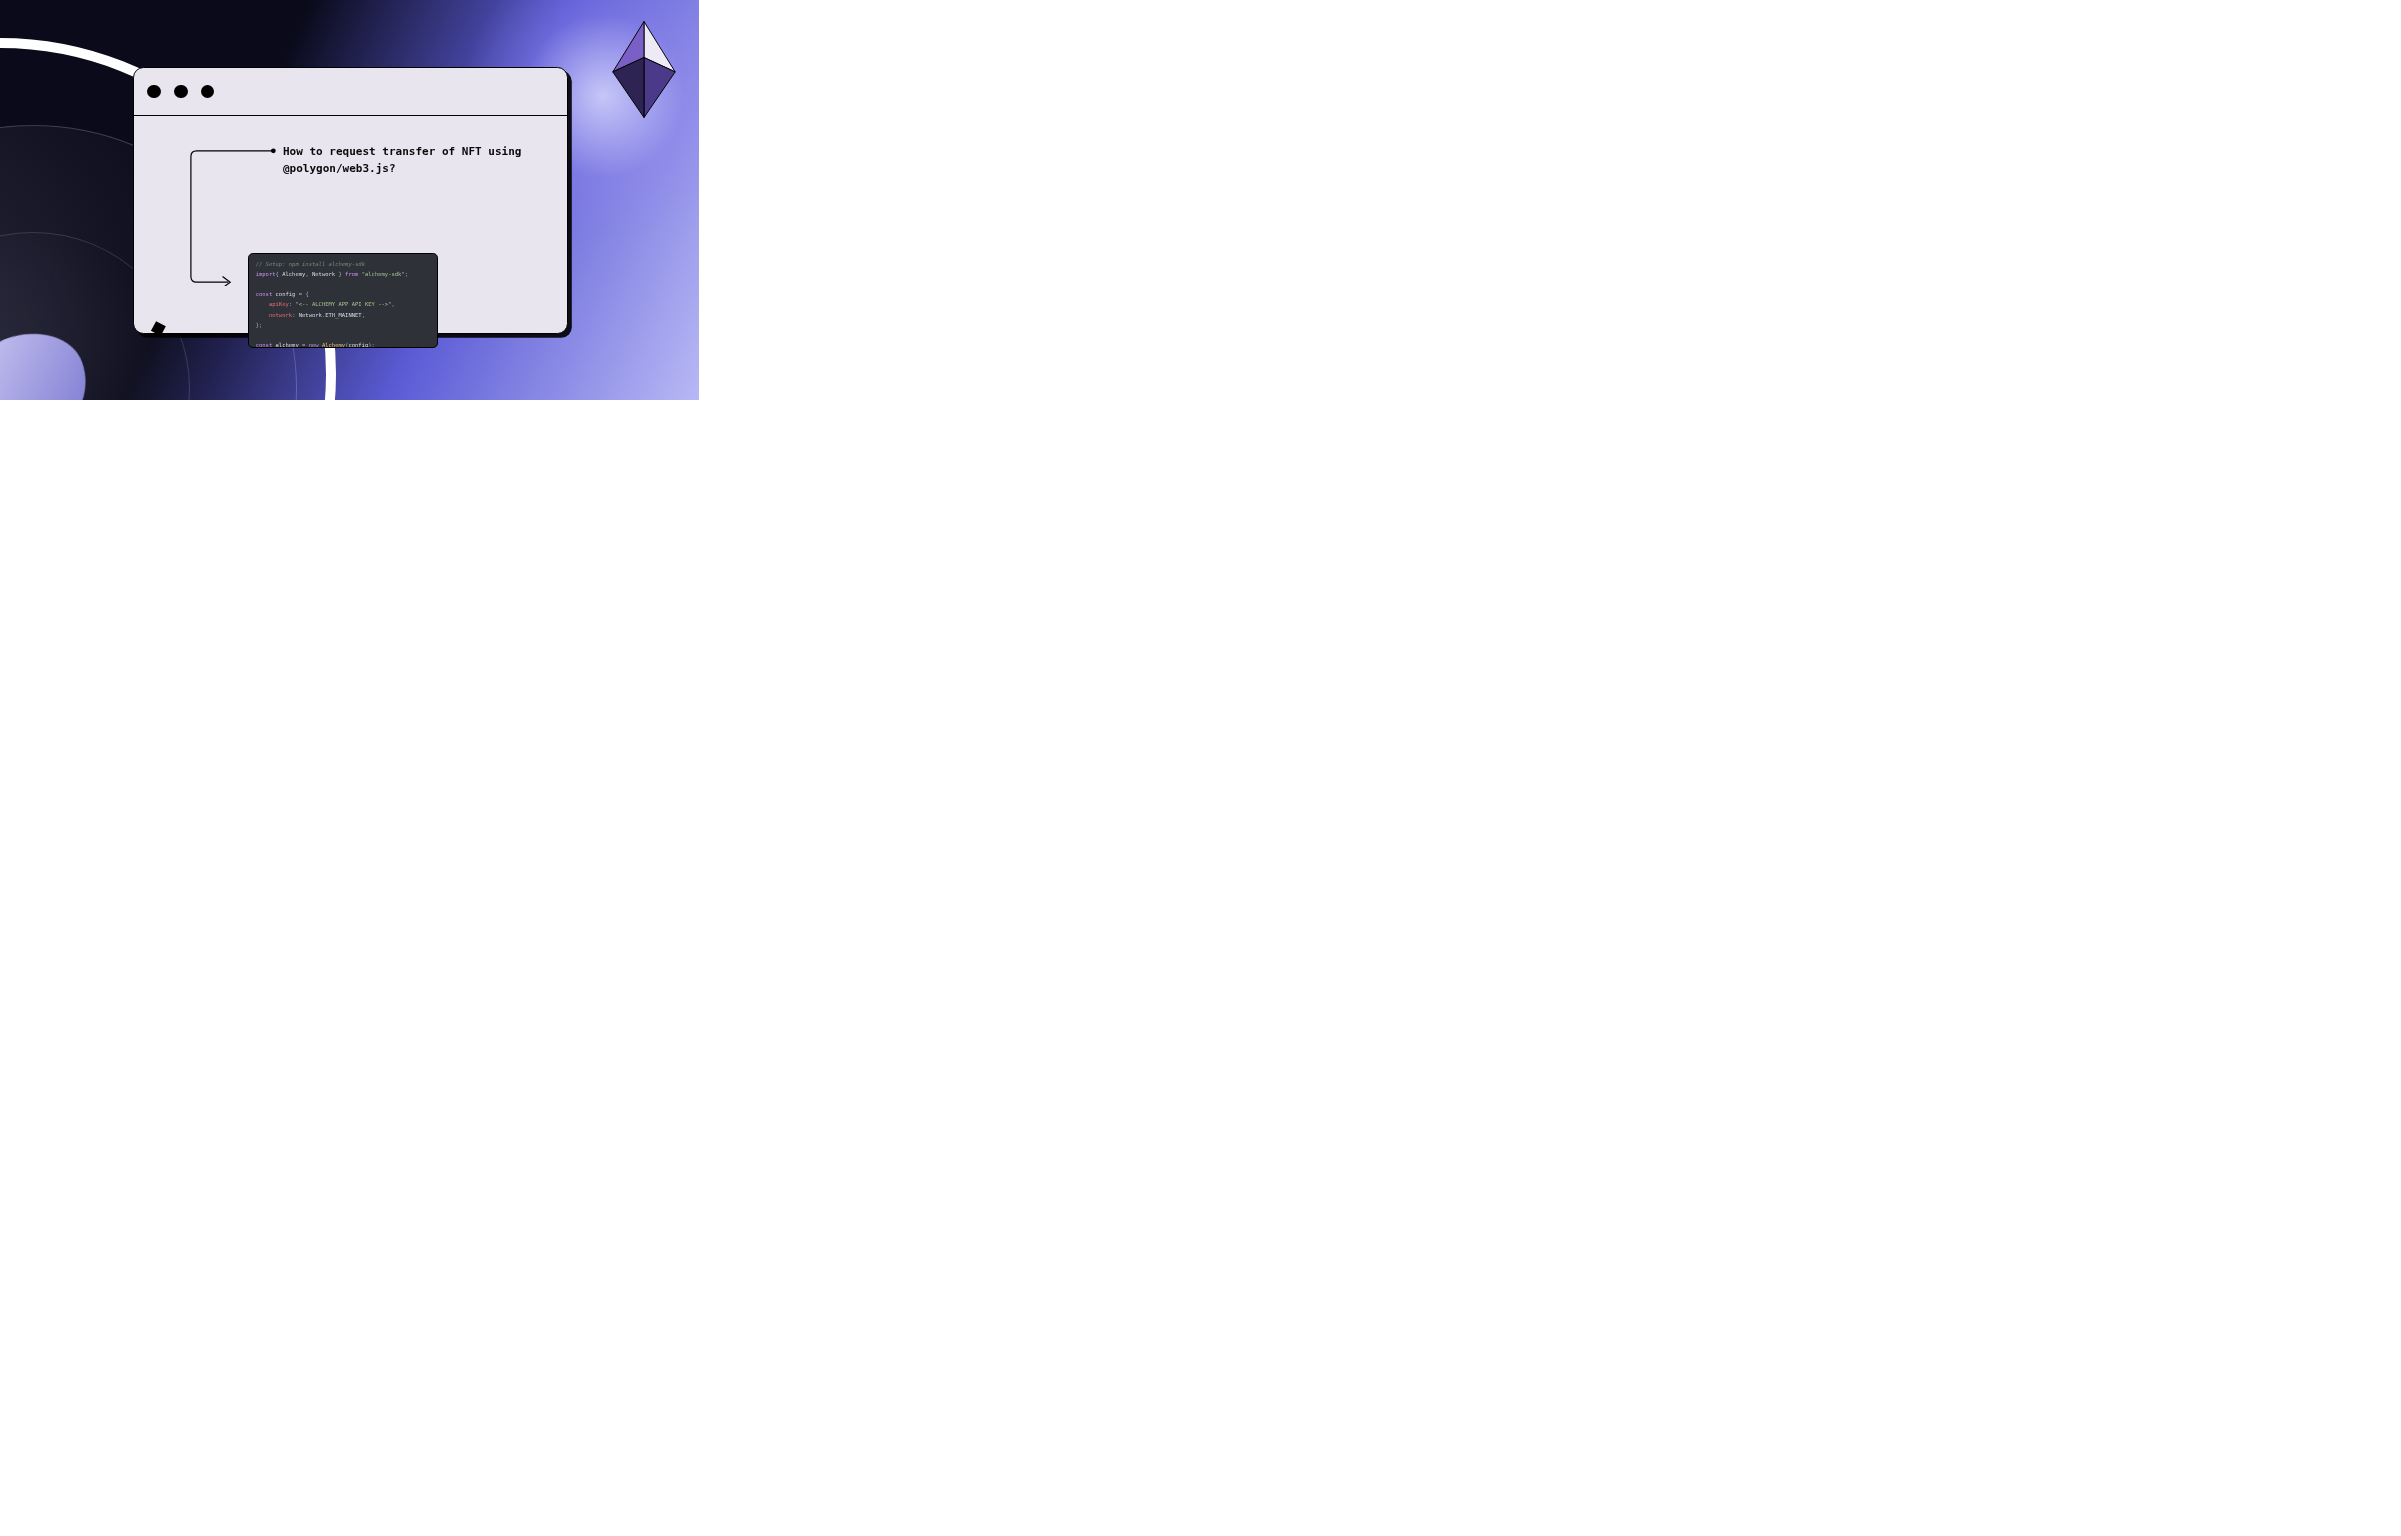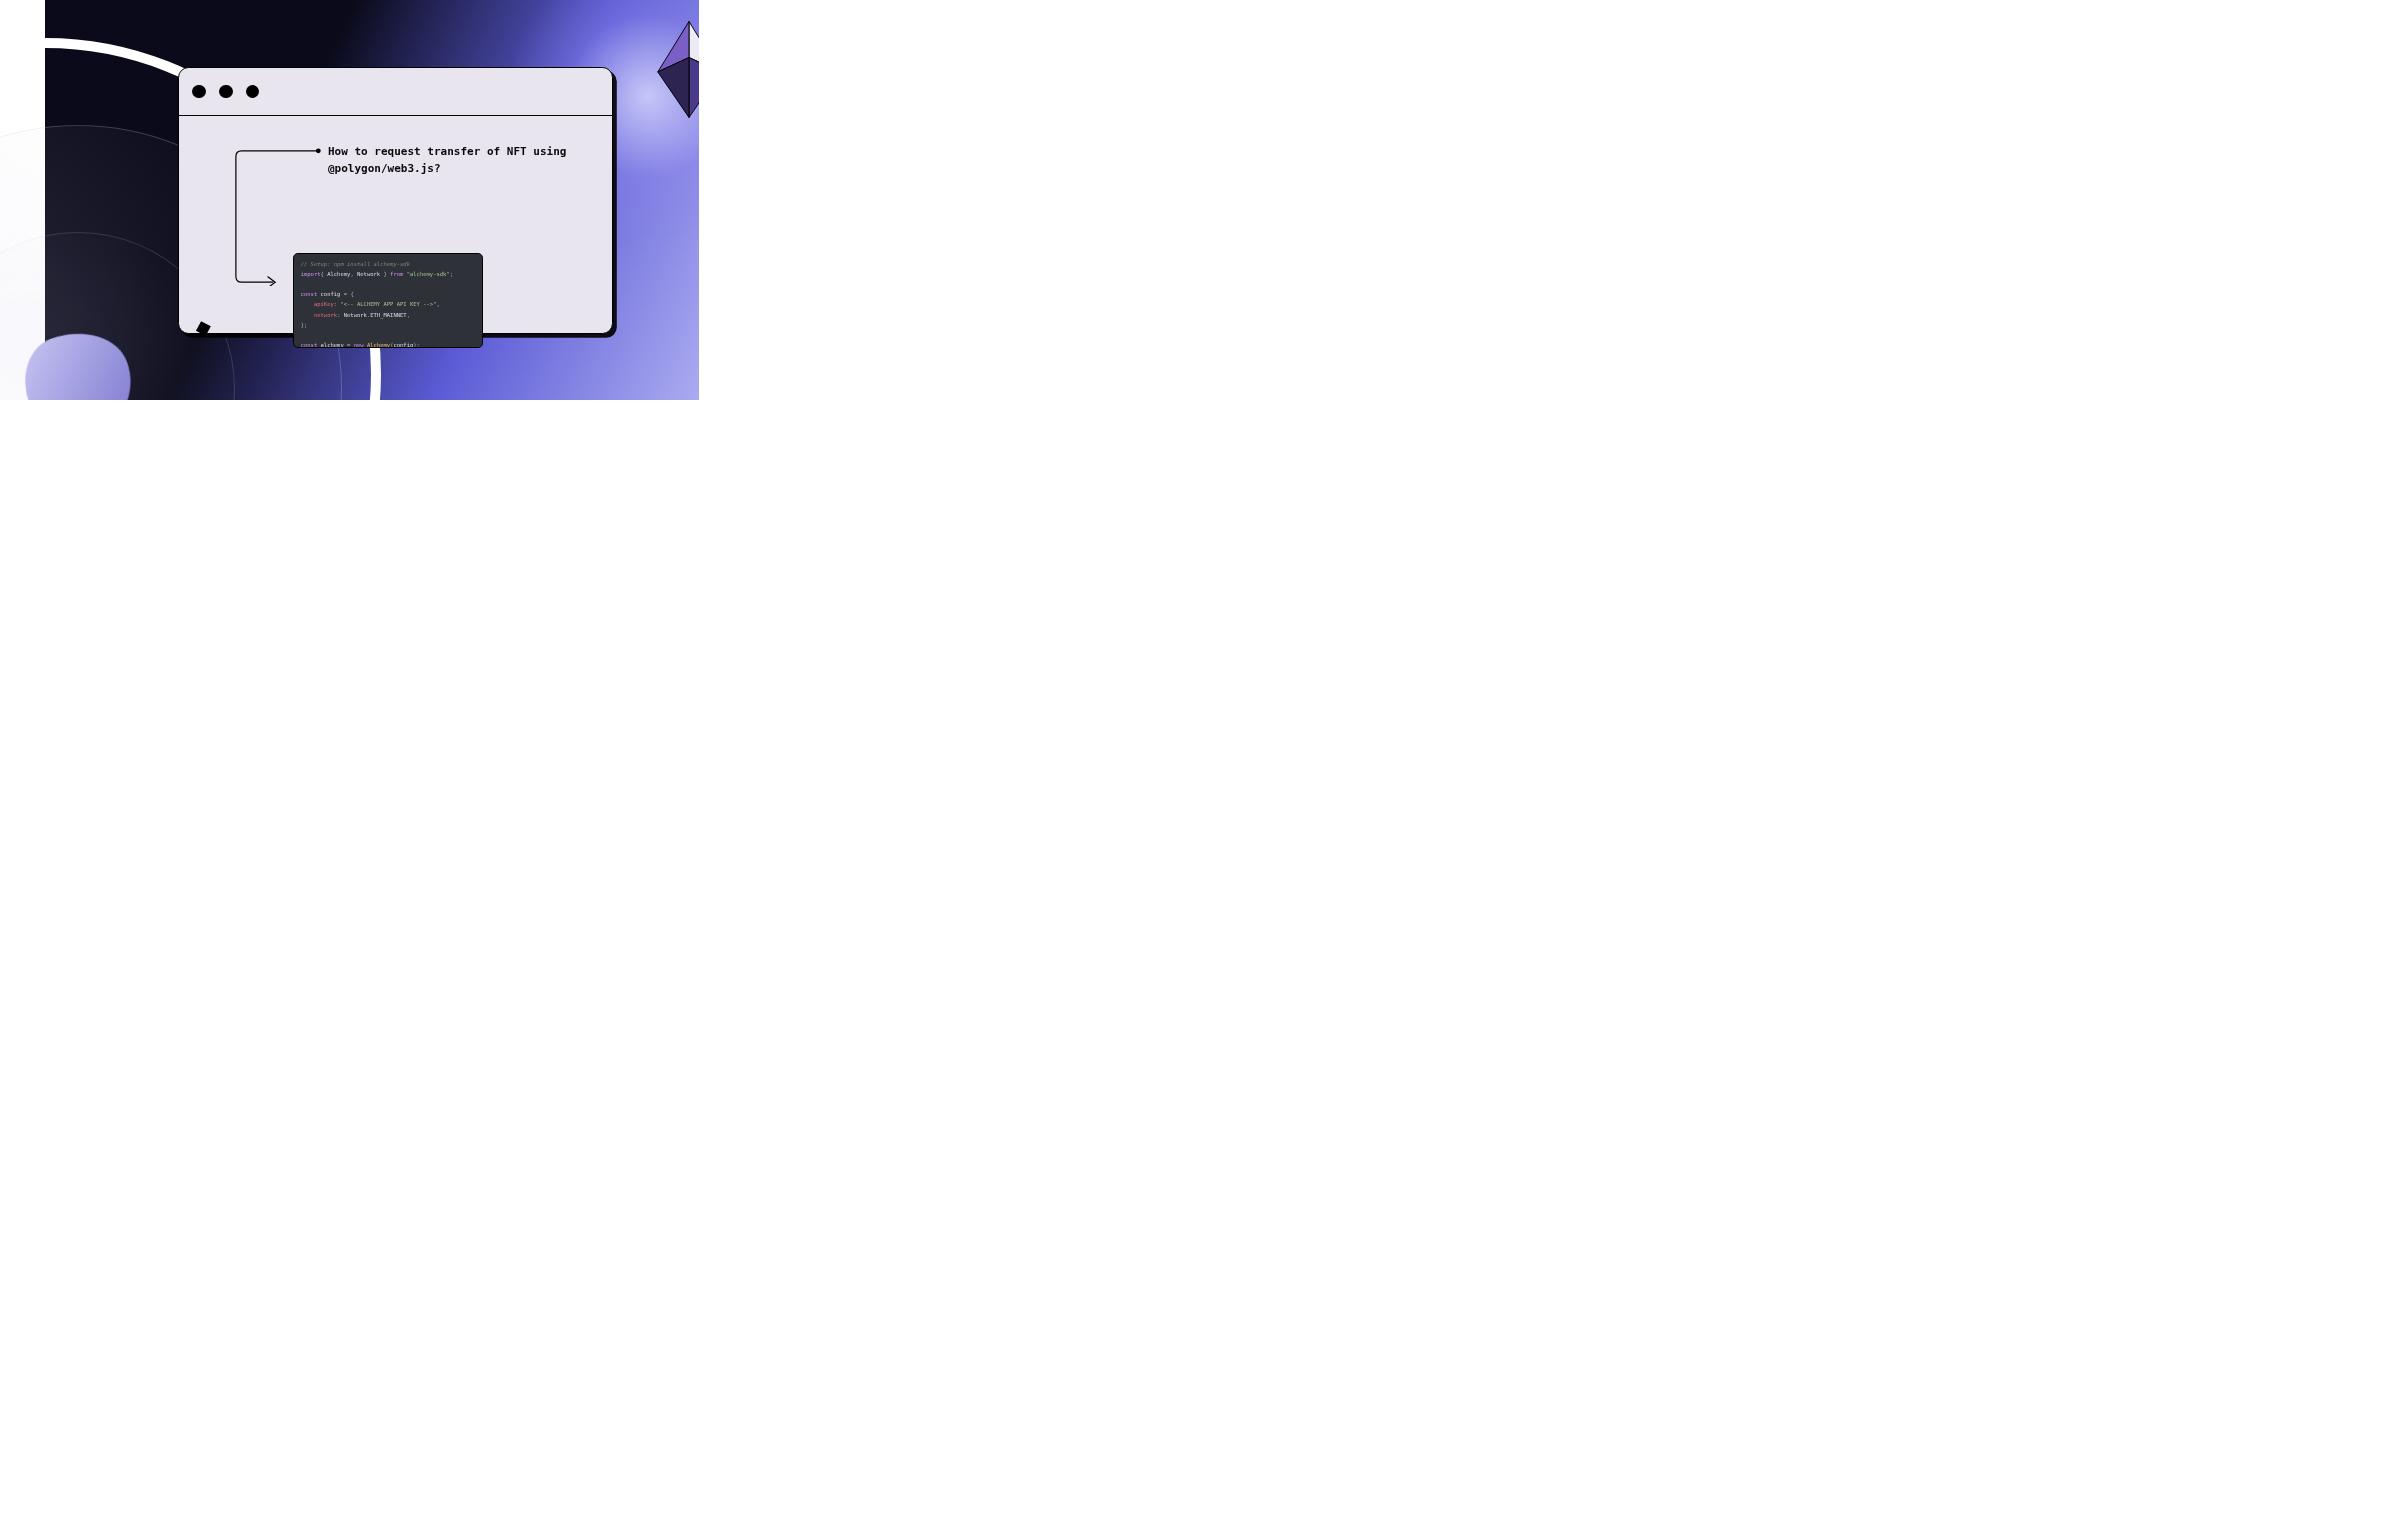--- a/index.html
+++ b/index.html
@@ -3,21 +3,20 @@
 <meta charset="utf-8">
 <style>
   * { margin: 0; padding: 0; box-sizing: border-box; }
   html, body { width: 699px; height: 400px; overflow: hidden; font-family: 'Courier New', monospace; }
   
   .canvas {
     position: relative;
     width: 699px;
     height: 400px;
     background: linear-gradient(115deg, #0a0a1a 0%, #0a0a1a 35%, #5b5bd6 65%, #b8b8f5 100%);
-    margin-left: 45px;
   }
   
   .grid-overlay {
     position: absolute;
     inset: 0;
     background-image:
       linear-gradient(rgba(100,100,180,0.25) 0.5px, transparent 0.5px),
       linear-gradient(90deg, rgba(100,100,180,0.25) 0.5px, transparent 0.5px);
     background-size: 24px 24px;
     transform: perspective(576px) rotateX(8deg) scale(1.2);

